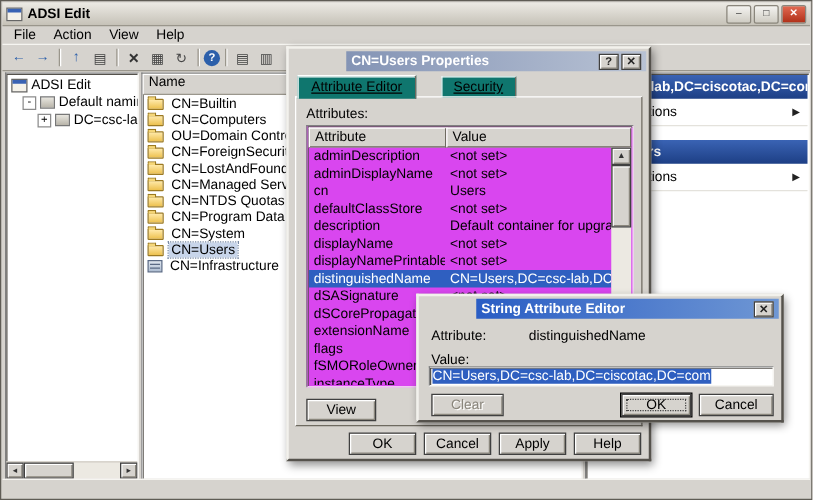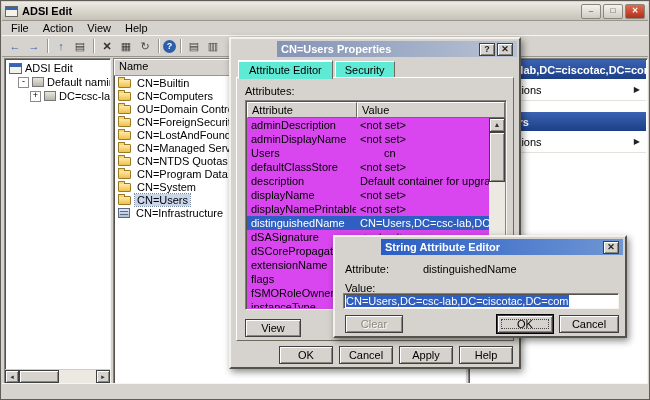--- a/index.html
+++ b/index.html
@@ -88,22 +88,22 @@
   .dlg-titlebar{position:absolute;left:2px;top:2px;right:2px;height:16px;
     display:flex;align-items:center;gap:3px;padding:0 4px;color:#fff;box-sizing:border-box;margin-left:44px;}
   .dlg-titlebar.inactive{background:linear-gradient(90deg,#8494b5,#b8c2d4);}
   .dlg-titlebar.active{background:linear-gradient(90deg,#2a5dc4,#6f97d4);}
   .dlg-title{font-weight:bold;white-space:nowrap;overflow:hidden;}
   .cap-btns{margin-left:auto;display:flex;gap:2px;}
   .cap-btn{width:16px;height:13px;background:#d6d3ce;border:1px solid #404040;
     box-shadow:inset 1px 1px 0 #fff,inset -1px -1px 0 #8a867c;font-size:9px;
     line-height:11px;text-align:center;font-weight:bold;color:#222;box-sizing:border-box;}
   .tabs{position:absolute;left:7px;top:21px;height:18px;display:flex;align-items:flex-end;}
-  .tab{padding:2px 9px 2px;background:#5eead4;border:1px solid #6e6a60;border-bottom:none;
-    border-top-color:#fff;border-left-color:#fff;margin-right:2px;position:relative;}
+  .tab{padding:2px 9px 2px;background:#0f766e;border:1px solid #6e6a60;border-bottom:none;
+    border-top-color:#fff;border-left-color:#fff;margin-right:20px;position:relative;text-decoration:underline;}
   .tab.active{padding:3px 10px;z-index:3;margin-bottom:-1px;box-shadow:inset 0 1px 0 #fff;}
   .tab-panel{position:absolute;left:5px;top:38px;width:278px;height:264px;
     border:1px solid;border-color:#fff #6e6a60 #6e6a60 #fff;box-sizing:border-box;}
   .attr-label{position:absolute;left:14px;top:46px;}
   .attr-table{position:absolute;left:14px;top:61px;width:262px;height:210px;background:#d946ef;
     border:1px solid #808080;border-right-color:#f6f5f1;border-bottom-color:#f6f5f1;
     box-shadow:inset 1px 1px 0 #55524c;box-sizing:border-box;overflow:hidden;}
   .attr-header{display:flex;height:16px;margin:1px 1px 0 1px;}
   .attr-hcell{background:#d6d3ce;border:1px solid;border-color:#fff #6e6a60 #6e6a60 #fff;
     padding:1px 4px;box-sizing:border-box;white-space:nowrap;overflow:hidden;}
@@ -296,22 +296,22 @@
       <div class="attr-rows">
           <div class="attr-row">
             <div class="attr-cell attr-name">adminDescription</div>
             <div class="attr-cell attr-value">&lt;not set&gt;</div>
           </div>
           <div class="attr-row">
             <div class="attr-cell attr-name">adminDisplayName</div>
             <div class="attr-cell attr-value">&lt;not set&gt;</div>
           </div>
           <div class="attr-row">
+            <div class="attr-cell attr-name">cn</div>
             <div class="attr-cell attr-value">Users</div>
-            <div class="attr-cell attr-name">cn</div>
           </div>
           <div class="attr-row">
             <div class="attr-cell attr-name">defaultClassStore</div>
             <div class="attr-cell attr-value">&lt;not set&gt;</div>
           </div>
           <div class="attr-row">
             <div class="attr-cell attr-name">description</div>
             <div class="attr-cell attr-value">Default container for upgraded user accounts</div>
           </div>
           <div class="attr-row">

